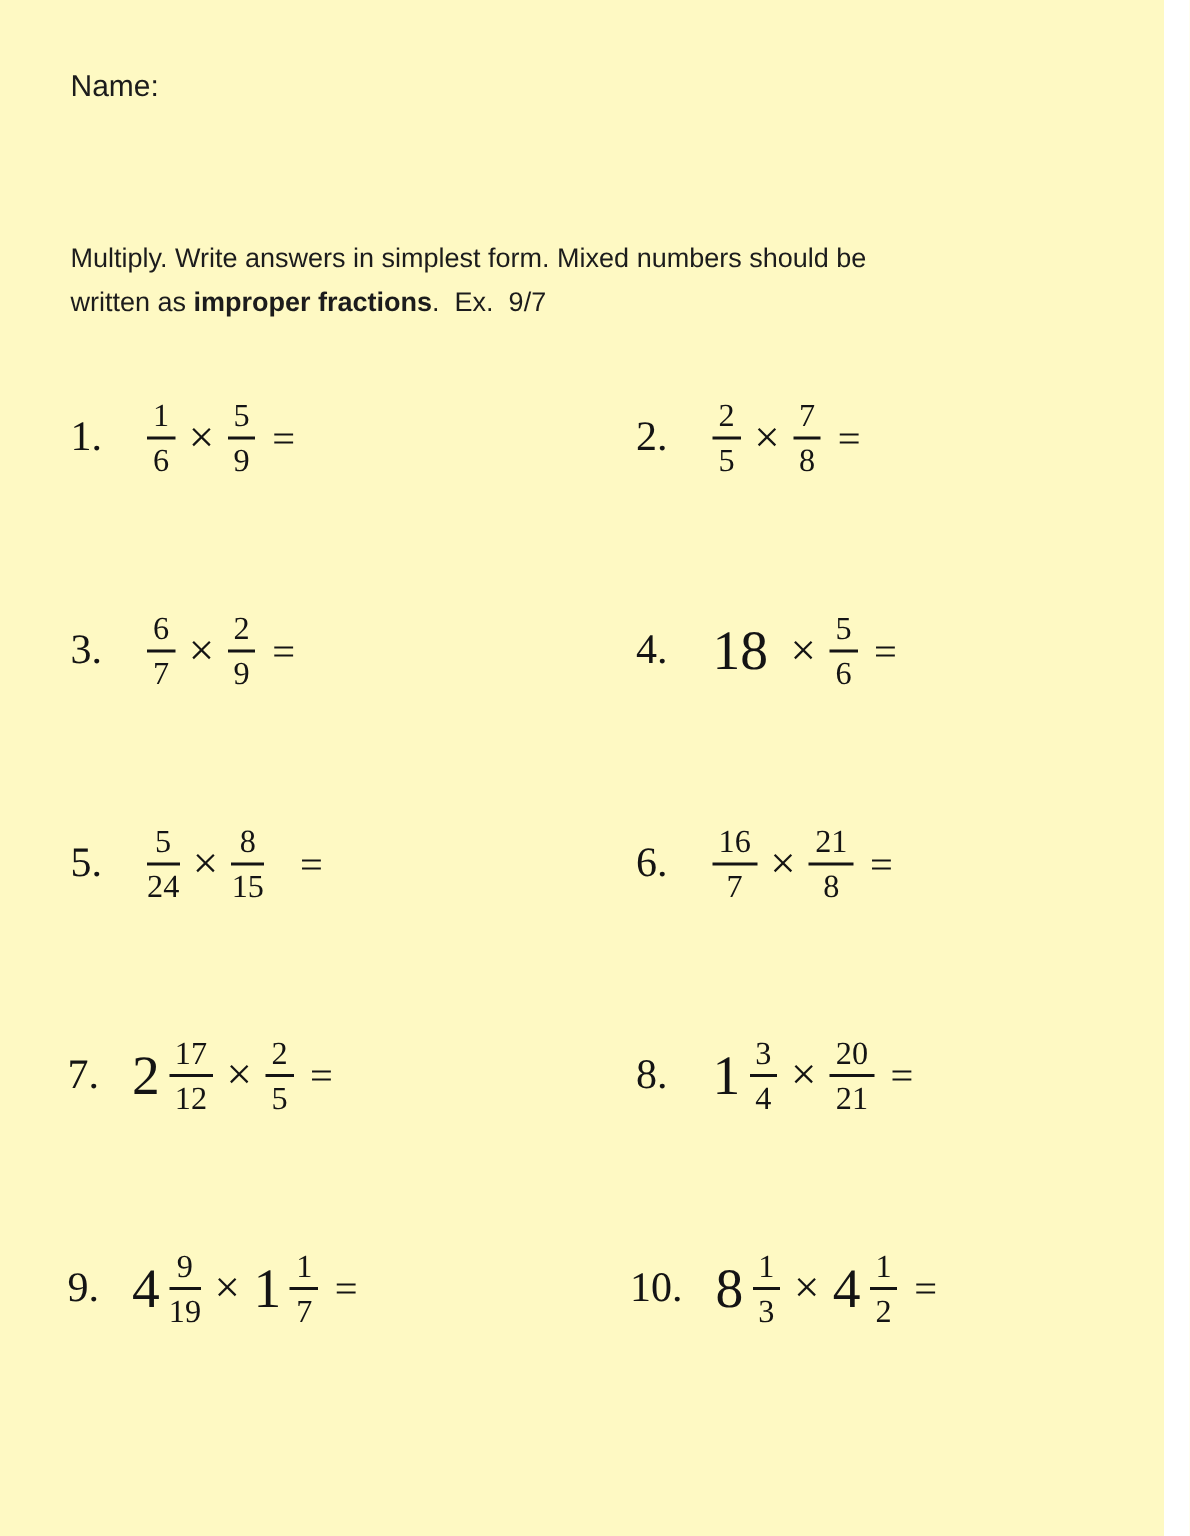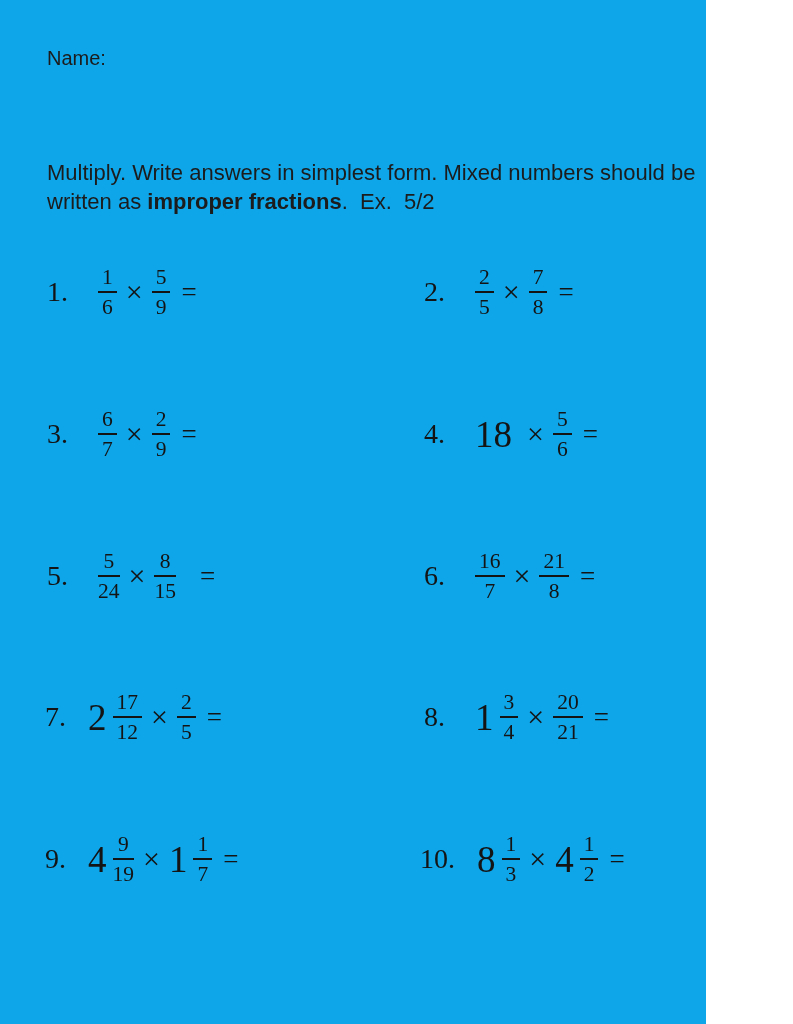--- a/index.html
+++ b/index.html
@@ -1,27 +1,27 @@
 <!DOCTYPE html>
 <html><head>
 <meta charset="utf-8">
 <style>
   html, body { margin: 0; padding: 0; background: #ffffff; }
   #page {
     position: relative;
-    width: 706px;
+    width: 776px;
     height: 1024px;
-    background: #0ea5e9;
+    background: #fef9c3;
     font-family: "Liberation Sans", sans-serif;
     color: #1c1c1c;
     overflow: hidden;
   }
   .name-label   { position: absolute; left: 47px; top: 47px;  font-size: 20px; }
   .title        { position: absolute; left: 47px; top: 90px;  font-size: 20px; }
-  .instructions { position: absolute; left: 47px; top: 158px; font-size: 22px; line-height: 29px; width: 690px; }
+  .instructions { position: absolute; left: 47px; top: 158px; font-size: 18px; line-height: 29px; width: 690px; }
   .instructions b { font-weight: bold; }
   .prewrap { white-space: pre-wrap; }
 
   .problem {
     position: absolute;
     display: flex;
     align-items: center;
     height: 72px;
     font-family: "Liberation Serif", serif;
     color: #141414;
@@ -49,21 +49,21 @@
 </style>
 </head>
 <body>
 
 <div id="page">
 
   <div class="name-label">Name:</div>
 
   <div class="instructions">
     <span class="prewrap">Multiply. Write answers in simplest form. Mixed numbers should be</span><br>
-    <span class="prewrap">written as </span><b class="prewrap">improper fractions</b><span class="prewrap">.  Ex.  5/2</span>
+    <span class="prewrap">written as </span><b class="prewrap">improper fractions</b><span class="prewrap">.  Ex.  9/7</span>
   </div>
 
   <div class="problem p1">
     <span class="pnum">1.</span>
     <span class="frac">
       <span class="num">1</span>
       <span class="den">6</span>
     </span>
     <span class="op">×</span>
     <span class="frac">

